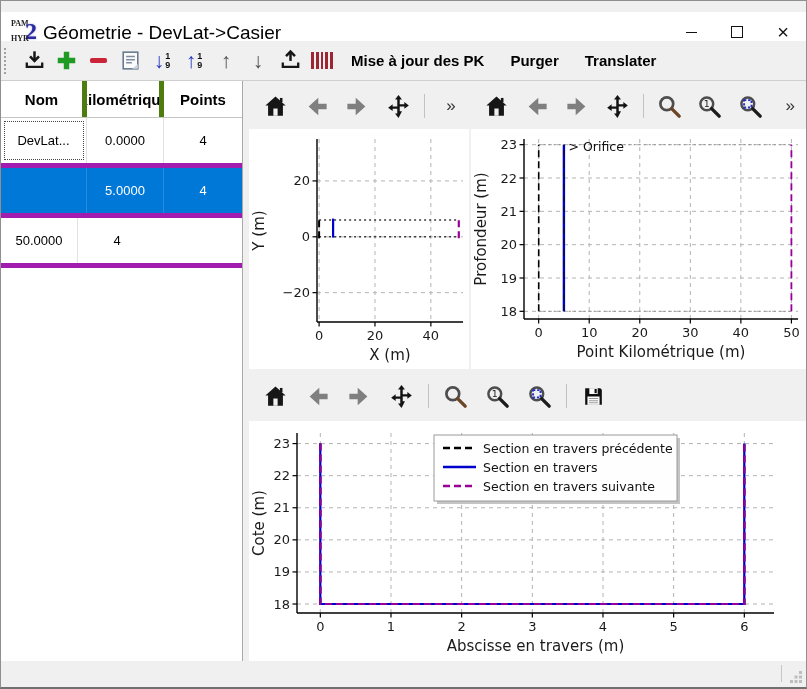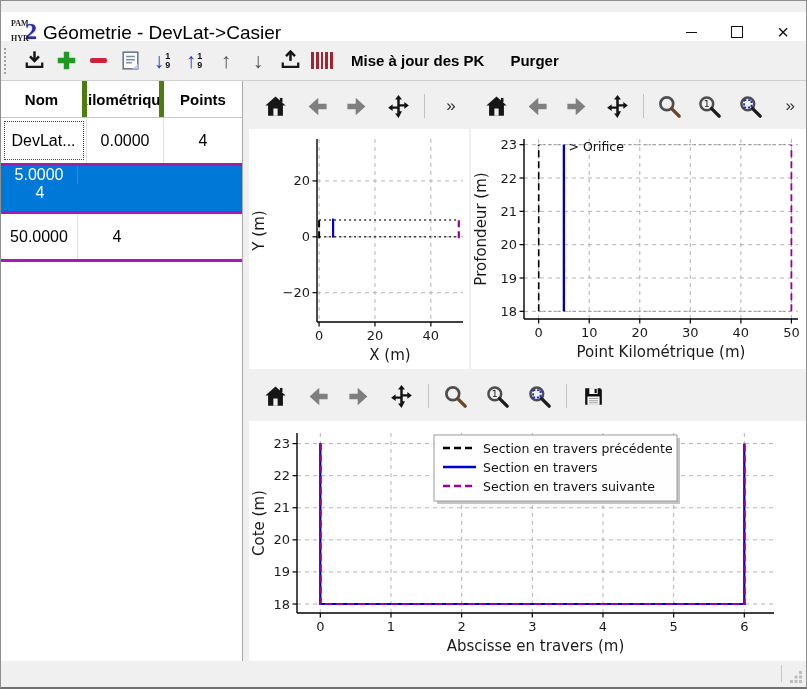--- a/index.html
+++ b/index.html
@@ -36,26 +36,26 @@
   .garr{font-size:21px;font-weight:bold;color:#4f4f4f;line-height:1;}
   .bars{display:flex;align-items:center;height:18px;}
   .bars i{display:block;width:2.6px;height:17px;background:#9c2733;margin:0 1.1px;}
   .chev{font-size:17px;color:#333;}
   
   .table-panel{position:absolute;left:0;top:80px;width:242px;height:580px;background:#fff;
     border-right:1px solid #a9a9a9;box-sizing:border-box;}
   .thead{display:flex;height:36px;font-weight:bold;font-size:15px;border-bottom:1px solid #c6c6c6;}
   .th{display:flex;align-items:center;justify-content:center;border-right:5px solid #4d7c0f;
     overflow:hidden;white-space:nowrap;box-sizing:border-box;}
-  .trow{display:flex;height:45px;font-size:16px;border-bottom:3px solid #a21caf;}
+  .trow{display:flex;height:45px;font-size:13px;border-bottom:5px solid #a21caf;}
   .td{display:flex;align-items:center;justify-content:center;border-right:1px solid #e2e2e2;
     overflow:hidden;white-space:nowrap;box-sizing:border-box;}
   .c-nom{width:86px;}.c-pk{width:77px;}.c-pts{width:78px;border-right:none;}
   .cell-focused{outline:1px dotted #444;outline-offset:-4px;}
-  .row-selected{background:#0078d7;color:#fff;flex-direction:column;}
+  .row-selected{background:#0078d7;color:#fff;}
   .row-selected .td{border-right-color:#2a8ade;}
   
   .navbar{position:absolute;height:46px;display:flex;align-items:center;gap:5px;padding-left:8px;box-sizing:border-box;}
   .navbtn{width:37px;height:37px;border:none;background:transparent;display:flex;align-items:center;
     justify-content:center;padding:0;}
   .vsep{width:1px;height:24px;background:#c2c2c2;margin:0 3px;}
   .fig{position:absolute;background:#ffffff;}
   .fig svg{display:block;}
   
   .statusbar{position:absolute;left:0;top:660px;width:805px;height:26px;background:#f0f0f0;}
@@ -168,20 +168,21 @@
             <i></i>
             <i></i>
             <i></i>
             <i></i>
             <i></i>
           </span>
         </span>
       </button>
       <button class="tbaction">Mise à jour des PK</button>
       <button class="tbaction">Purger</button>
+      <button class="tbaction">Translater</button>
     </div>
 
   <div class="table-panel">
     <div class="thead">
       <div class="th c-nom">Nom</div>
       <div class="th c-pk">Kilométrique</div>
       <div class="th c-pts">Points</div>
     </div>
     <div class="trow">
       <div class="td c-nom cell-focused">DevLat...</div>

